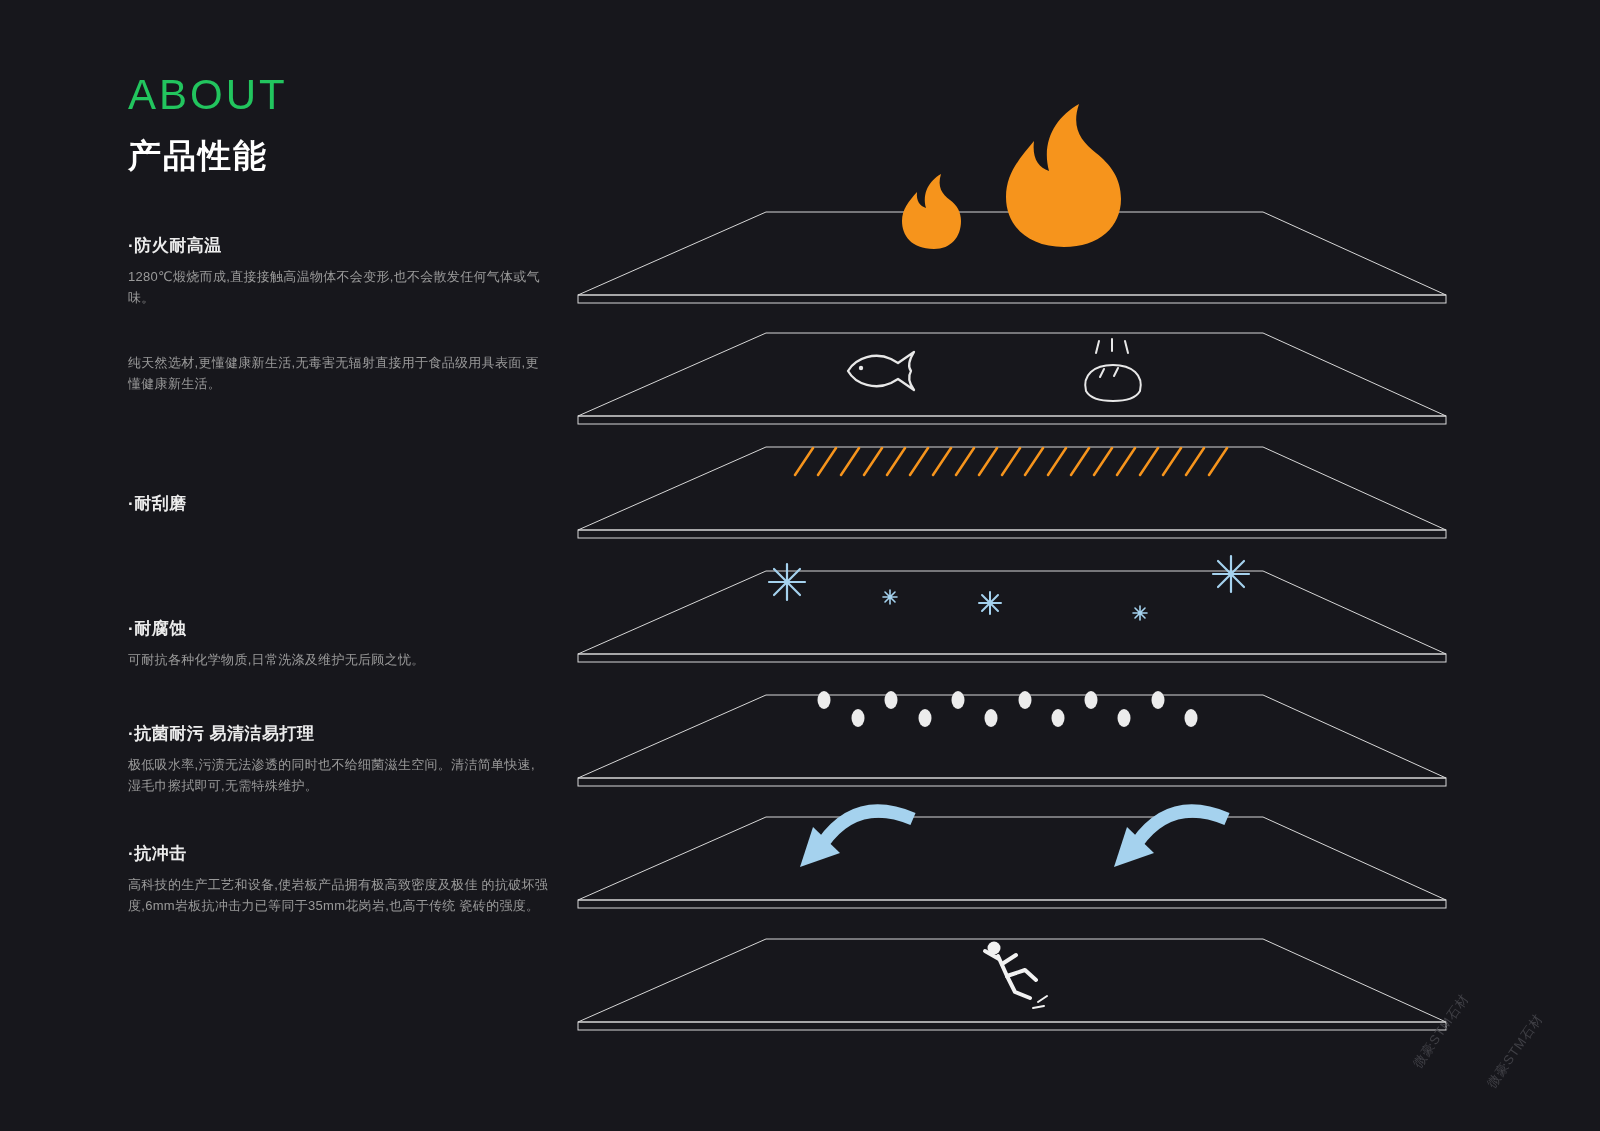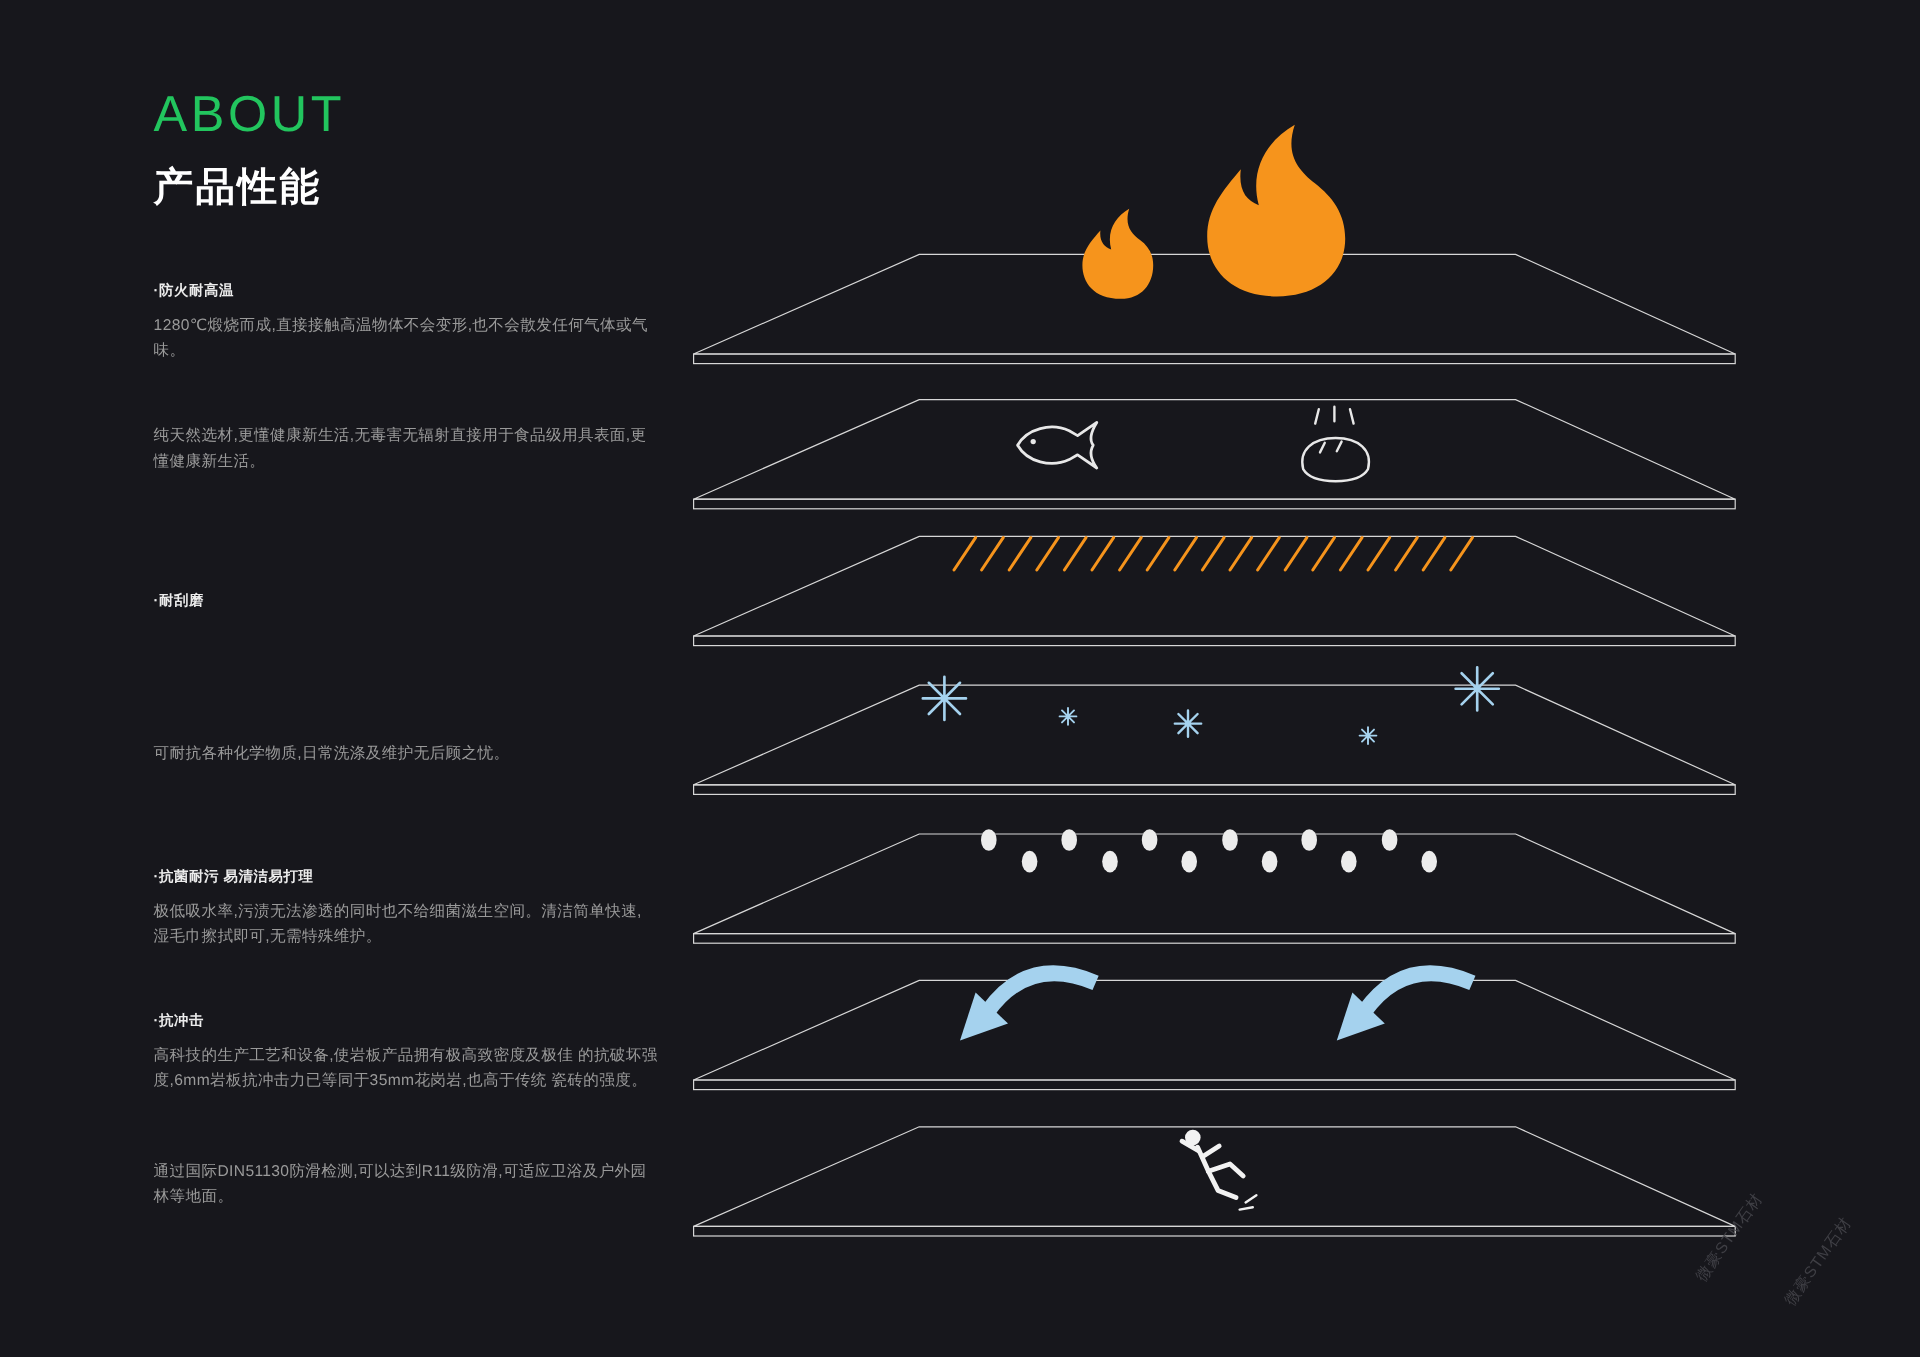--- a/index.html
+++ b/index.html
@@ -5,21 +5,21 @@
   html,body{margin:0;padding:0;}
   body{
     width:1600px;height:1131px;position:relative;overflow:hidden;
     background:#17171c;
     font-family:"Liberation Sans","DejaVu Sans",sans-serif;
   }
   .header{position:absolute;left:128px;top:72px;}
   .eyebrow{font-size:42px;font-weight:400;color:#22c55e;letter-spacing:3px;line-height:1.1;}
   .page-title{font-size:33px;font-weight:700;color:#ffffff;letter-spacing:2px;margin-top:16px;}
   .feature{position:absolute;left:128px;width:420px;}
-  .feature h3{margin:0 0 9px 0;font-size:12px;font-weight:700;color:#ececec;letter-spacing:0.5px;}
+  .feature h3{margin:0 0 9px 0;font-size:17px;font-weight:700;color:#ececec;letter-spacing:0.5px;}
   .feature p{margin:0;font-size:13px;line-height:1.65;color:#9a9a9a;letter-spacing:0.3px;}
   .feature.wide{width:448px;}
   svg.diagram{position:absolute;left:0;top:0;}
   .slab polygon,.slab rect{fill:none;stroke:#d7d7d7;stroke-width:1;}
   .wm{position:absolute;color:#46464c;font-size:13px;letter-spacing:1px;transform:rotate(-55deg);opacity:0.85;white-space:nowrap;}
 </style>
 </head>
 <body>
 
 <div class="header">
@@ -34,35 +34,35 @@
 
 <div class="feature" style="top:352px">
   <p>纯天然选材,更懂健康新生活,无毒害无辐射直接用于食品级用具表面,更懂健康新生活。</p>
 </div>
 
 <div class="feature" style="top:492px">
   <h3>·耐刮磨</h3>
 </div>
 
 <div class="feature" style="top:617px">
+  <h3>·耐腐蚀</h3>
   <p>可耐抗各种化学物质,日常洗涤及维护无后顾之忧。</p>
 </div>
 
 <div class="feature" style="top:722px">
   <h3>·抗菌耐污 易清洁易打理</h3>
   <p>极低吸水率,污渍无法渗透的同时也不给细菌滋生空间。清洁简单快速,湿毛巾擦拭即可,无需特殊维护。</p>
 </div>
 
 <div class="feature wide" style="top:842px">
   <h3>·抗冲击</h3>
   <p>高科技的生产工艺和设备,使岩板产品拥有极高致密度及极佳 的抗破坏强度,6mm岩板抗冲击力已等同于35mm花岗岩,也高于传统 瓷砖的强度。</p>
 </div>
 
 <div class="feature" style="top:965px">
-  <p>通过国际DIN51130防滑检测,可以达到R11级防滑,可适应卫浴及户外园林等地面。</p>
 </div>
 
 <svg class="diagram" width="1600" height="1131" viewBox="0 0 1600 1131">
 
   <g class="slab">
     <polygon points="766,212 1263,212 1446,295 578,295"></polygon>
     <rect x="578" y="295" width="868" height="8"></rect>
   </g>
   <g fill="#F6941C">
     <path d="M934 249 C911 249 902 235 902 221 C902 209 909 201 917 192 C916 201 920 206 926 208 C922 193 929 181 941 174 C937 187 942 194 950 200 C957 205 961 212 961 221 C961 237 951 249 934 249 Z"></path>

